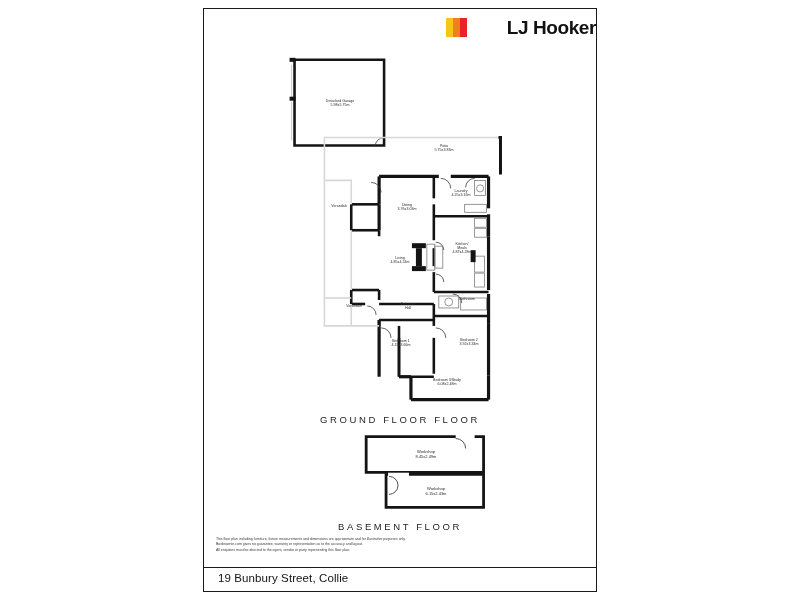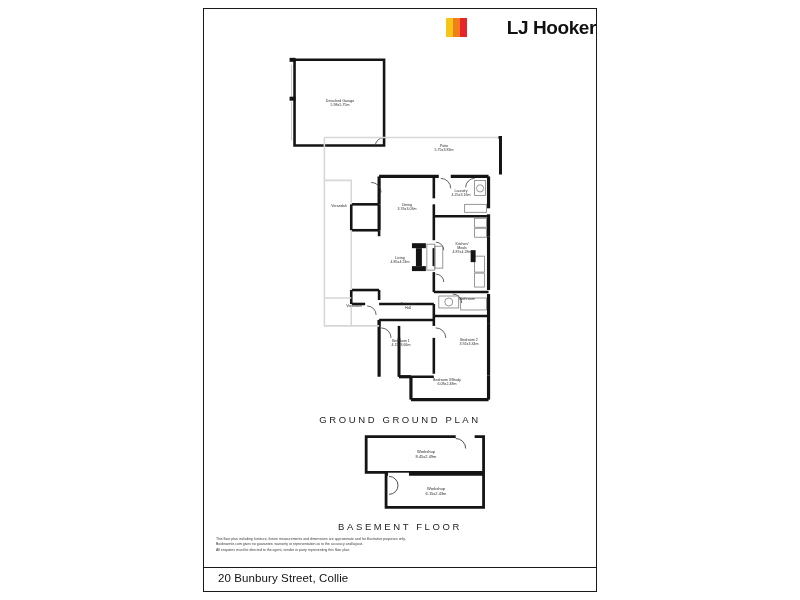--- a/index.html
+++ b/index.html
@@ -241,21 +241,21 @@
   <div class="rl" style="left:265px;top:333px;">
     <b>Bedroom 2</b>
     <span class="dim">3.92x3.34m</span>
   </div>
 
   <div class="rl" style="left:243px;top:373px;">
     <b>Bedroom 3/Study</b>
     <span class="dim">6.08x2.48m</span>
   </div>
 
-  <div class="section-title" style="top:405px;">GROUND GROUND PLAN</div>
+  <div class="section-title" style="top:405px;">GROUND FLOOR FLOOR</div>
 
   <div class="plan">
     <svg viewBox="0 0 394 584" preserveAspectRatio="none">
       <g fill="none" stroke="#141414" stroke-width="2.8">
         <path d="M163,429 L281,429 L281,465 L163,465 Z"></path>
       </g>
       <g stroke="#ffffff" stroke-width="3.4">
         <path d="M253,429 L272,429"></path>
       </g>
       <g fill="none" stroke="#141414" stroke-width="2.8">
@@ -284,15 +284,15 @@
 
   <div class="section-title" style="top:512px;">BASEMENT FLOOR</div>
 
   <div id="disclaimer">
     <div>This floor plan including furniture, fixture measurements and dimensions are approximate and for illustrative purposes only.</div>
     <div>Boxbrownie.com gives no guarantee, warranty or representation as to the accuracy and layout.</div>
     <div>All enquiries must be directed to the agent, vendor or party representing this floor plan.</div>
   </div>
 
   <div id="footer-rule"></div>
-  <div id="address">20 Bunbury Street, Collie</div>
+  <div id="address">19 Bunbury Street, Collie</div>
 
 </div>
 
 </body></html>

